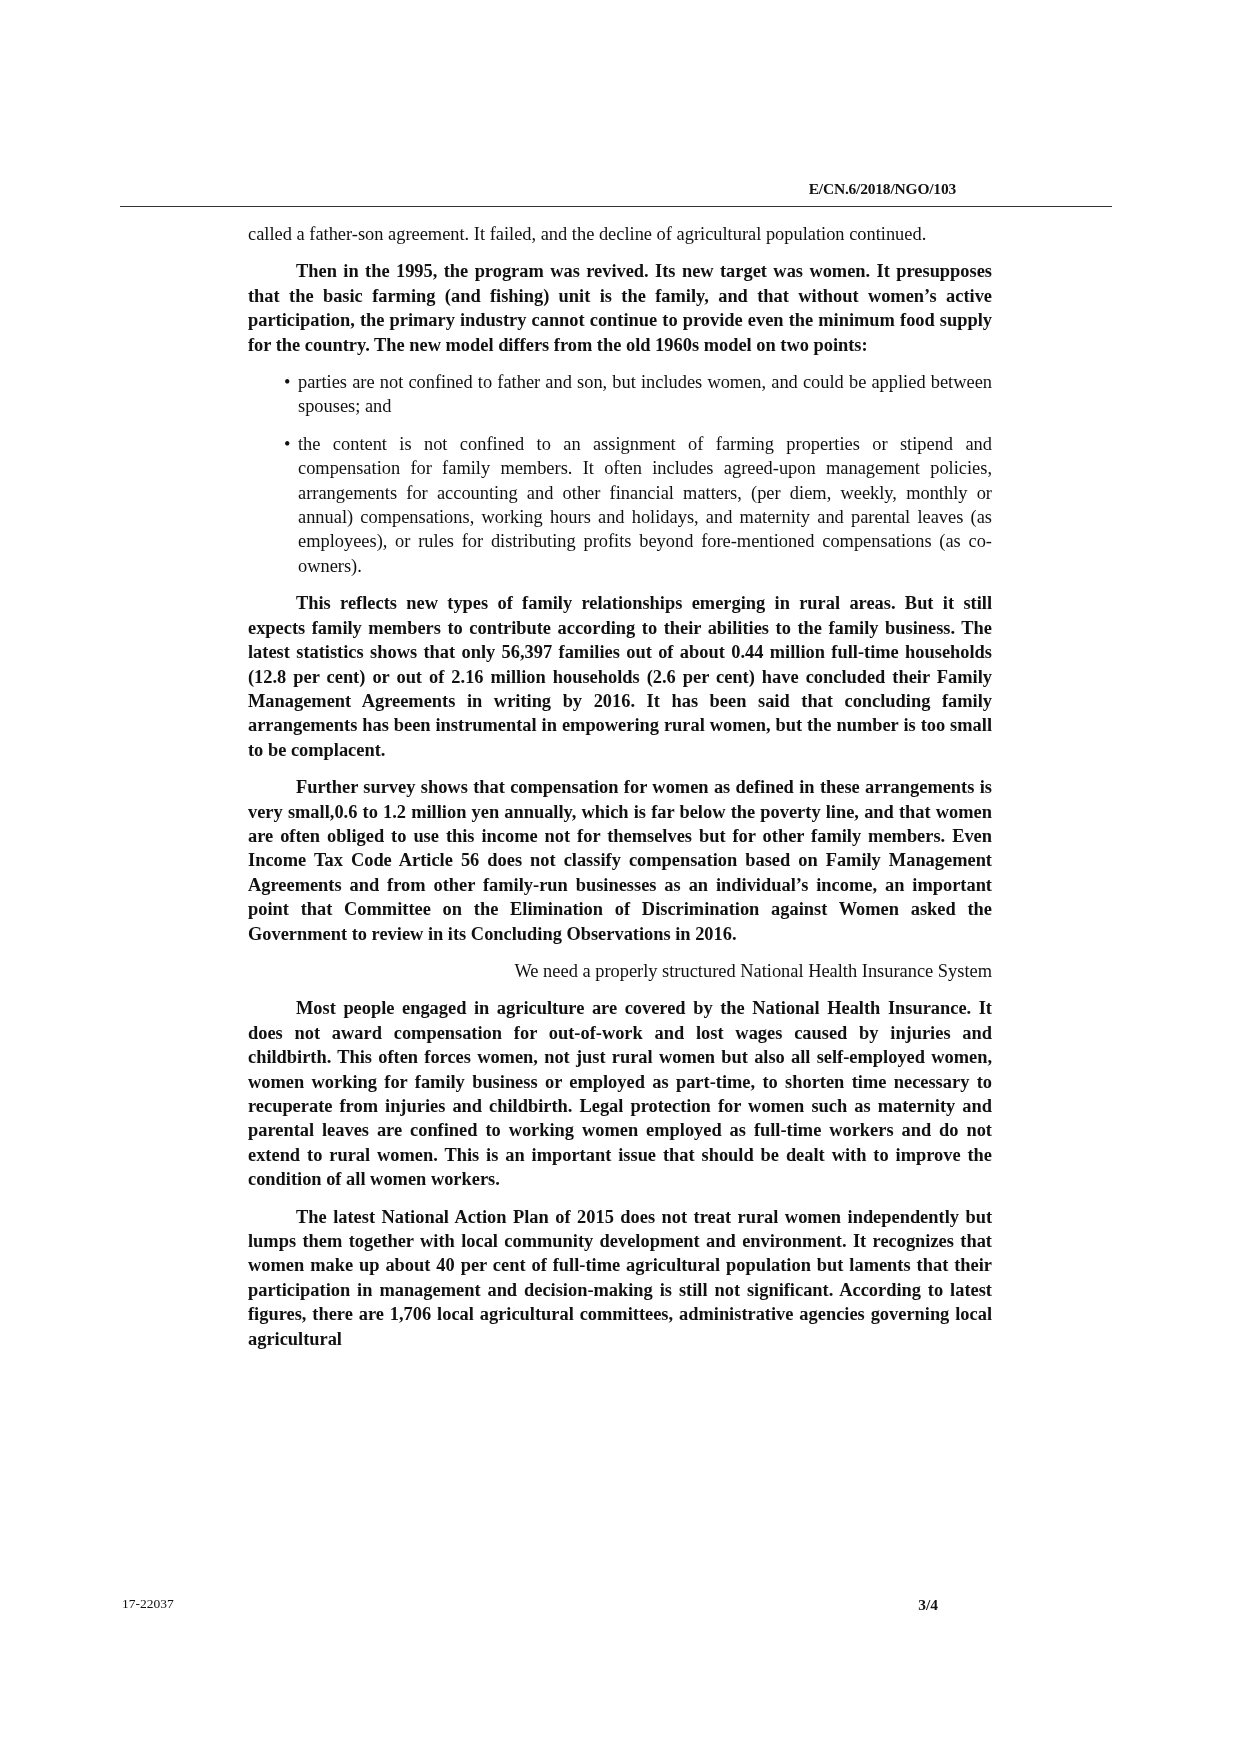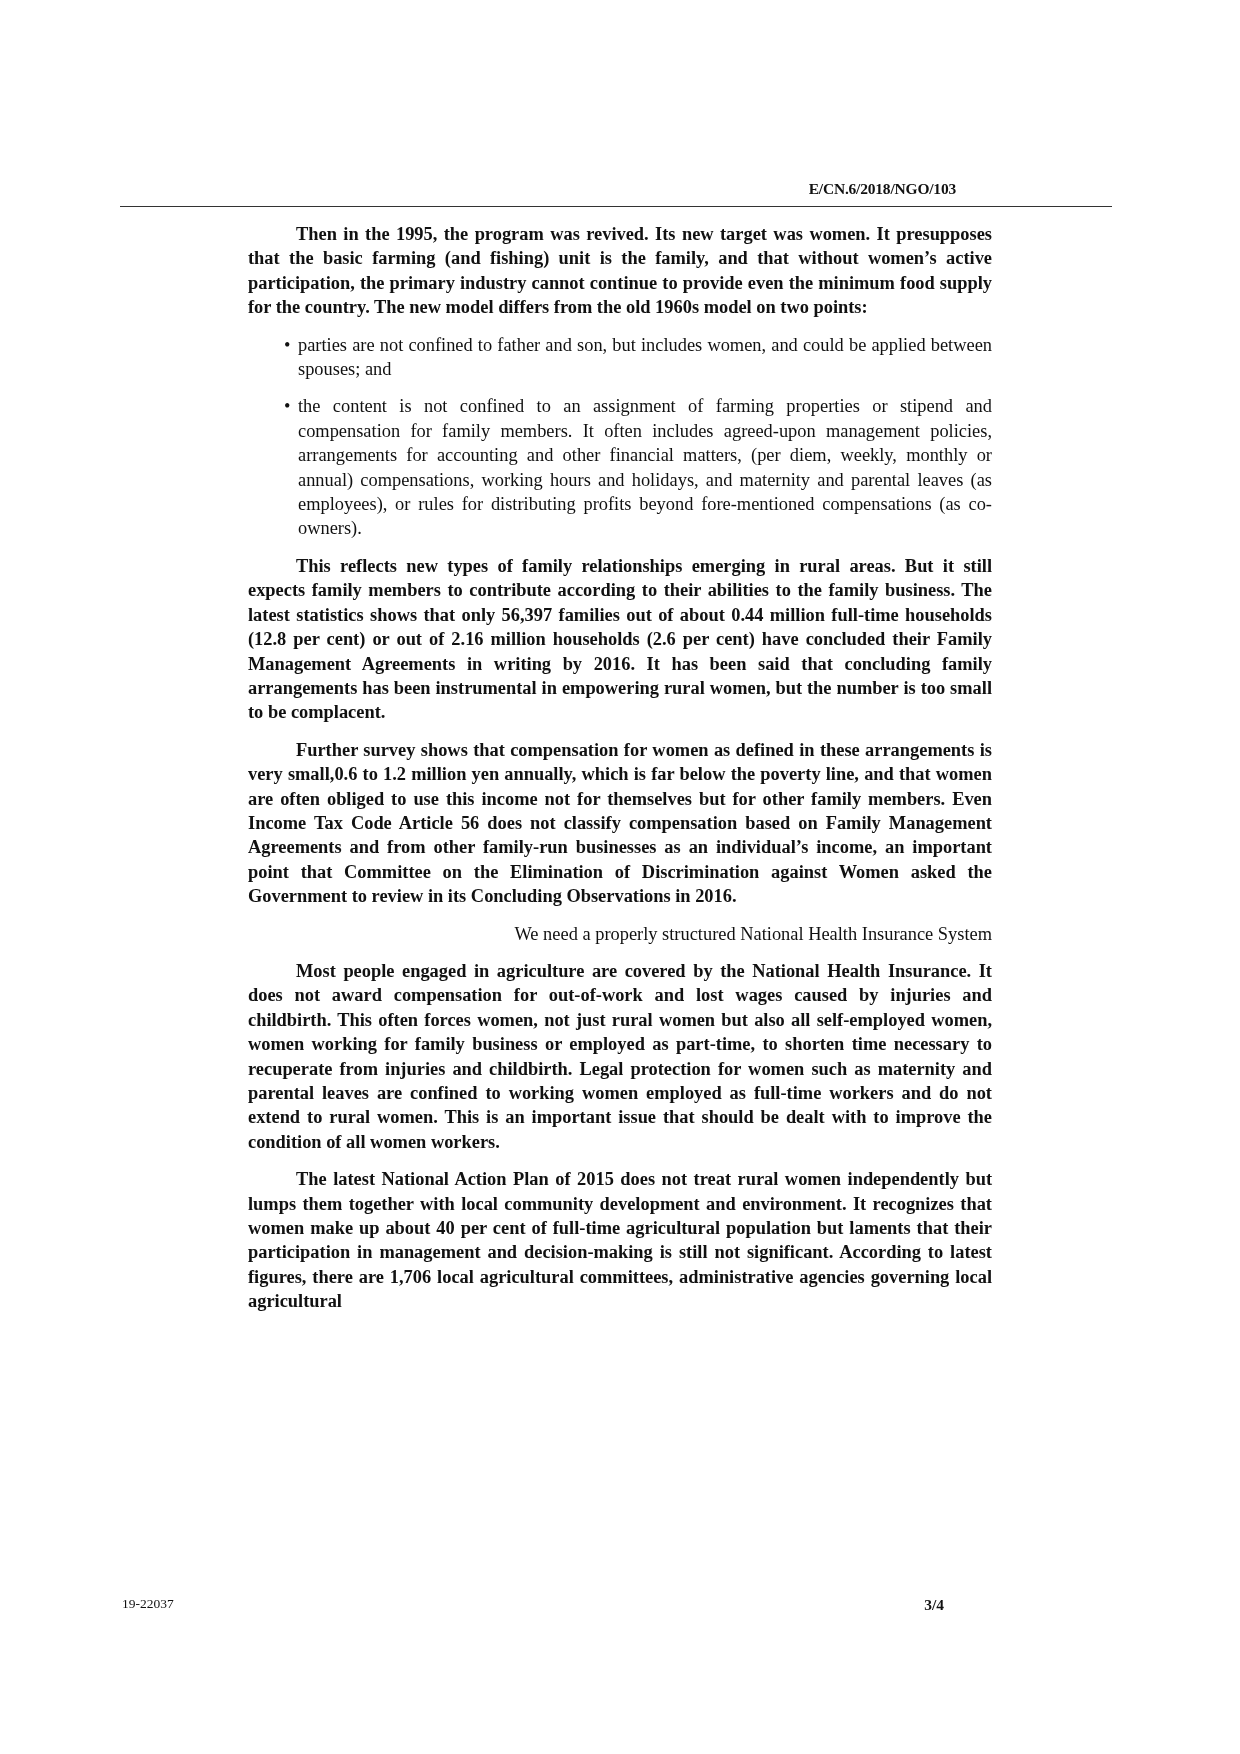--- a/index.html
+++ b/index.html
@@ -12,37 +12,38 @@
                    border-top: 1.3px solid #333; }
     .body { position: absolute; left: 248px; top: 222px; width: 744px; font-size: 18.4px;
             line-height: 24.4px; text-align: justify; }
     .body p { margin: 0 0 13px 0; }
     .body p.indent { text-indent: 48px; font-weight: bold; }
     .bullets { list-style: none; margin: 0 0 13px 0; padding: 0 0 0 50px; }
     .bullets li { position: relative; margin-bottom: 13px; font-family: Liberation Serif, serif; }
     .bullets li::before { content: "\2022"; position: absolute; left: -14px; top: 0; }
     .heading { font-weight: normal; margin: 0 0 13px 0; text-align: right; }
     .footer-left { position: absolute; left: 122px; top: 1596px; font-size: 13.5px; }
-    .footer-right { position: absolute; right: 140px; top: 1596px; font-size: 15.5px; font-weight: bold; margin-left: 48px; }
+    .footer-right { position: absolute; right: 146px; top: 1596px; font-size: 15.5px; font-weight: bold; margin-left: 48px; }
   </style>
 </head>
 <body>
 
 <div class="page">
   <div class="header-symbol">E/CN.6/2018/NGO/103</div>
   <div class="header-rule"></div>
 
   <div class="body">
+    <p>called a father-son agreement. It failed, and the decline of agricultural population continued.</p>
     <p class="indent">Then in the 1995, the program was revived. Its new target was women. It presupposes that the basic farming (and fishing) unit is the family, and that without women’s active participation, the primary industry cannot continue to provide even the minimum food supply for the country. The new model differs from the old 1960s model on two points:</p>
     <ul class="bullets">
       <li>parties are not confined to father and son, but includes women, and could be applied between spouses; and</li>
       <li>the content is not confined to an assignment of farming properties or stipend and compensation for family members. It often includes agreed-upon management policies, arrangements for accounting and other financial matters, (per diem, weekly, monthly or annual) compensations, working hours and holidays, and maternity and parental leaves (as employees), or rules for distributing profits beyond fore-mentioned compensations (as co-owners).</li>
     </ul>
     <p class="indent">This reflects new types of family relationships emerging in rural areas. But it still expects family members to contribute according to their abilities to the family business. The latest statistics shows that only 56,397 families out of about 0.44 million full-time households (12.8 per cent) or out of 2.16 million households (2.6 per cent) have concluded their Family Management Agreements in writing by 2016. It has been said that concluding family arrangements has been instrumental in empowering rural women, but the number is too small to be complacent.</p>
     <p class="indent">Further survey shows that compensation for women as defined in these arrangements is very small,0.6 to 1.2 million yen annually, which is far below the poverty line, and that women are often obliged to use this income not for themselves but for other family members. Even Income Tax Code Article 56 does not classify compensation based on Family Management Agreements and from other family-run businesses as an individual’s income, an important point that Committee on the Elimination of Discrimination against Women asked the Government to review in its Concluding Observations in 2016.</p>
     <p class="heading">We need a properly structured National Health Insurance System</p>
     <p class="indent">Most people engaged in agriculture are covered by the National Health Insurance. It does not award compensation for out-of-work and lost wages caused by injuries and childbirth. This often forces women, not just rural women but also all self-employed women, women working for family business or employed as part-time, to shorten time necessary to recuperate from injuries and childbirth. Legal protection for women such as maternity and parental leaves are confined to working women employed as full-time workers and do not extend to rural women. This is an important issue that should be dealt with to improve the condition of all women workers.</p>
     <p class="indent">The latest National Action Plan of 2015 does not treat rural women independently but lumps them together with local community development and environment. It recognizes that women make up about 40 per cent of full-time agricultural population but laments that their participation in management and decision-making is still not significant. According to latest figures, there are 1,706 local agricultural committees, administrative agencies governing local agricultural</p>
   </div>
 
-  <div class="footer-left">19-22037</div>
+  <div class="footer-left">17-22037</div>
   <div class="footer-right">3/4</div>
 </div>
 
 </body></html>

